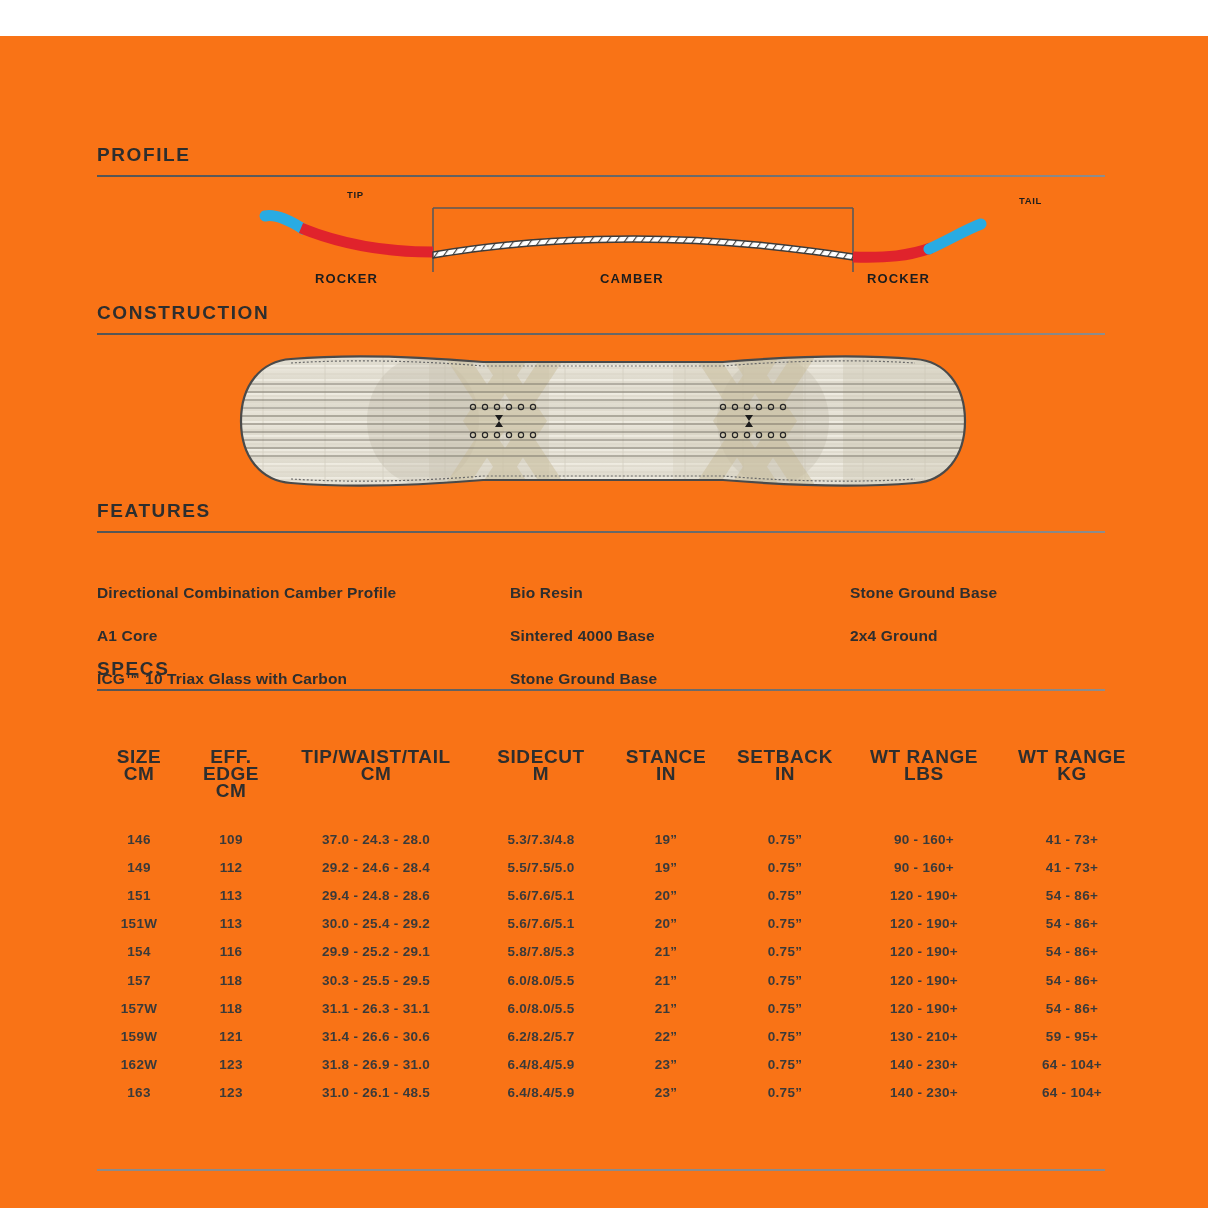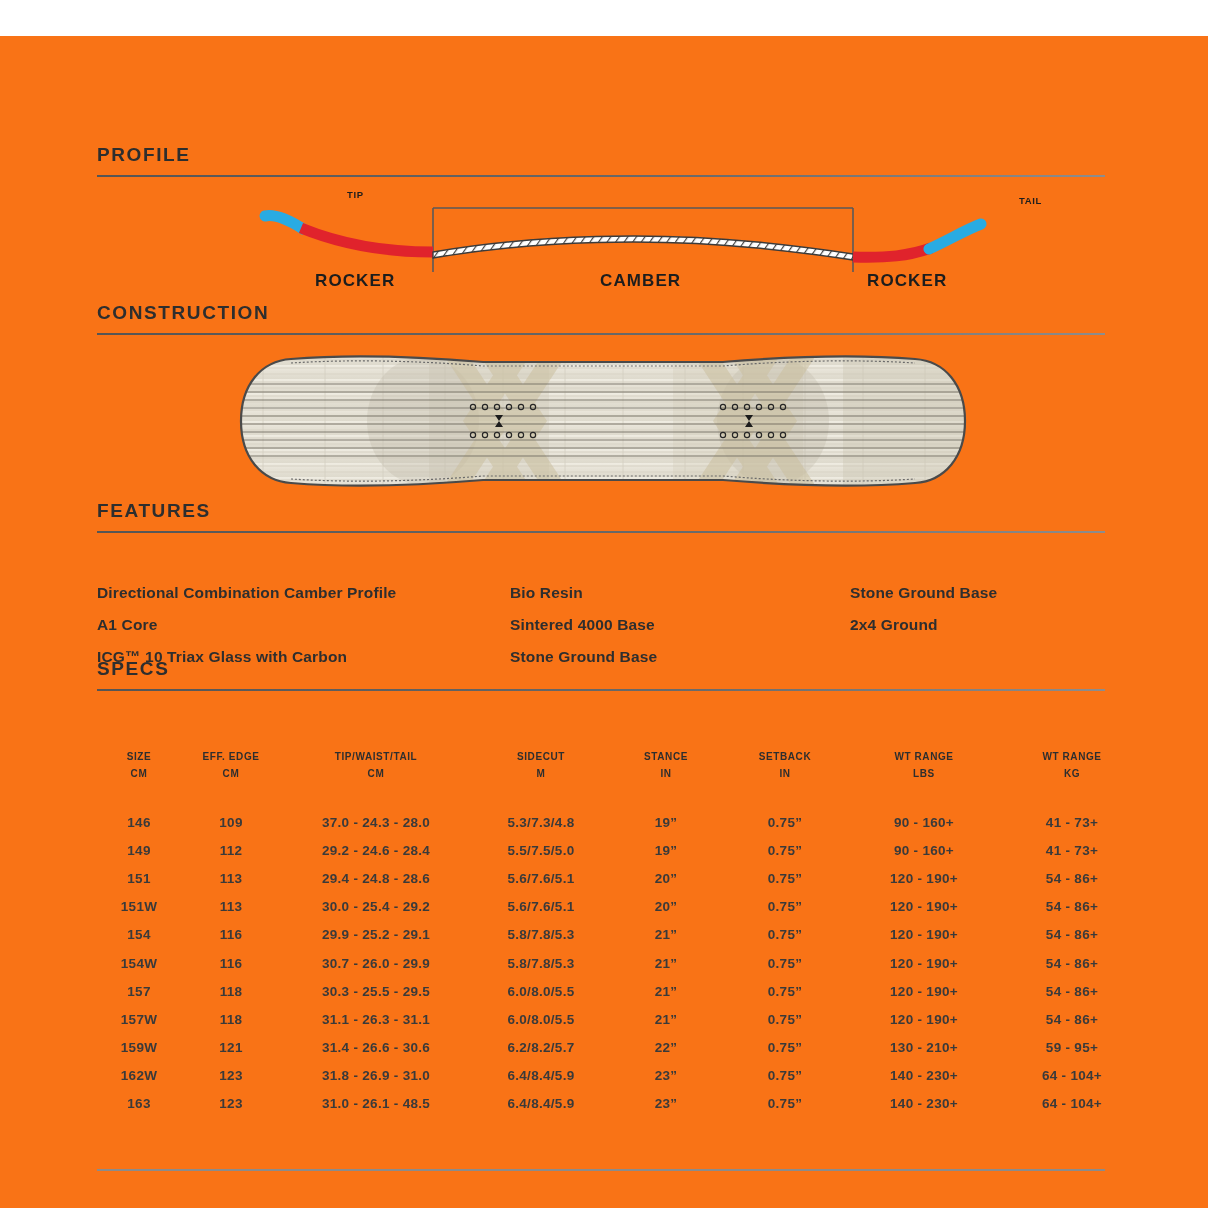--- a/index.html
+++ b/index.html
@@ -50,21 +50,21 @@
   .profile-art {
     position: absolute;
     left: 140px;
     top: 52px;
     width: 860px;
     height: 110px;
   }
   .profile-art svg { display: block; }
   .prof-label {
     position: absolute;
-    font-size: 17px;
+    font-size: 13px;
     font-weight: bold;
     letter-spacing: 1.1px;
     color: #1d1d1d;
   }
   .prof-label.small {
     font-size: 9.5px;
     letter-spacing: 0.6px;
   }
 
   
@@ -79,21 +79,21 @@
 
   
   #features-sec { top: 464px; }
   .features-grid {
     position: absolute;
     left: 97px;
     top: 548px;
     width: 1010px;
     display: grid;
     grid-template-columns: 413px 340px 257px;
-    row-gap: 15px;
+    row-gap: 26px;
   }
   .feature-item {
     font-size: 15.5px;
     font-weight: bold;
     color: #2e2e2e;
     letter-spacing: 0.15px;
     line-height: 17px;
     height: 17px;
   }
   .feature-item.blank { visibility: hidden; }
@@ -102,21 +102,21 @@
   #specs-sec { top: 622px; }
   .specs-table {
     position: absolute;
     left: 97px;
     top: 712px;
     width: 1008px;
     border-collapse: collapse;
     table-layout: fixed;
   }
   .specs-table th {
-    font-size: 10px;
+    font-size: 19px;
     font-weight: bold;
     letter-spacing: 0.6px;
     color: #2e2e2e;
     padding: 0 0 26px 0;
     vertical-align: top;
     line-height: 17px;
     white-space: pre-line;
   }
   .specs-table td {
     font-size: 13.5px;
@@ -390,30 +390,20 @@
           <td>154</td>
           <td>116</td>
           <td>29.9 - 25.2 - 29.1</td>
           <td>5.8/7.8/5.3</td>
           <td>21”</td>
           <td>0.75”</td>
           <td>120 - 190+</td>
           <td>54 - 86+</td>
         </tr>
         <tr>
-          <td>154W</td>
-          <td>116</td>
-          <td>30.7 - 26.0 - 29.9</td>
-          <td>5.8/7.8/5.3</td>
-          <td>21”</td>
-          <td>0.75”</td>
-          <td>120 - 190+</td>
-          <td>54 - 86+</td>
-        </tr>
-        <tr>
           <td>157</td>
           <td>118</td>
           <td>30.3 - 25.5 - 29.5</td>
           <td>6.0/8.0/5.5</td>
           <td>21”</td>
           <td>0.75”</td>
           <td>120 - 190+</td>
           <td>54 - 86+</td>
         </tr>
         <tr>

